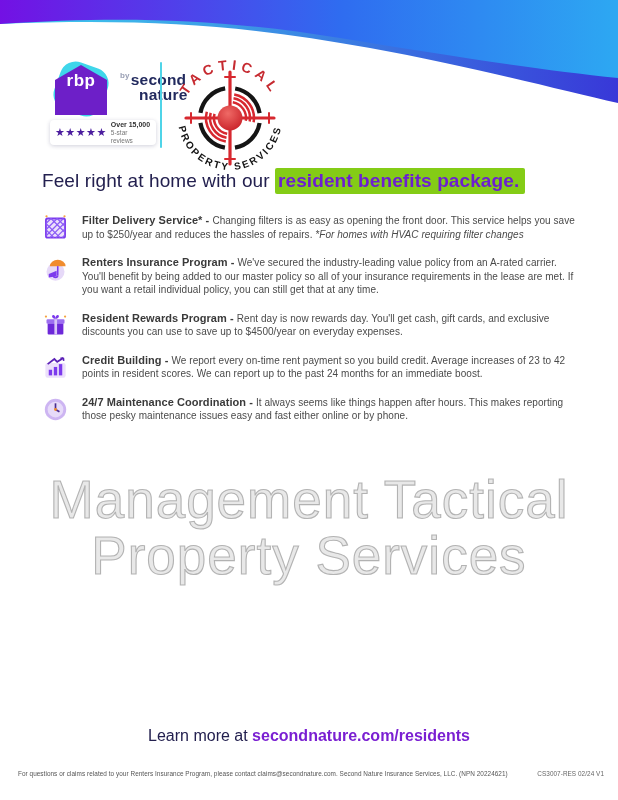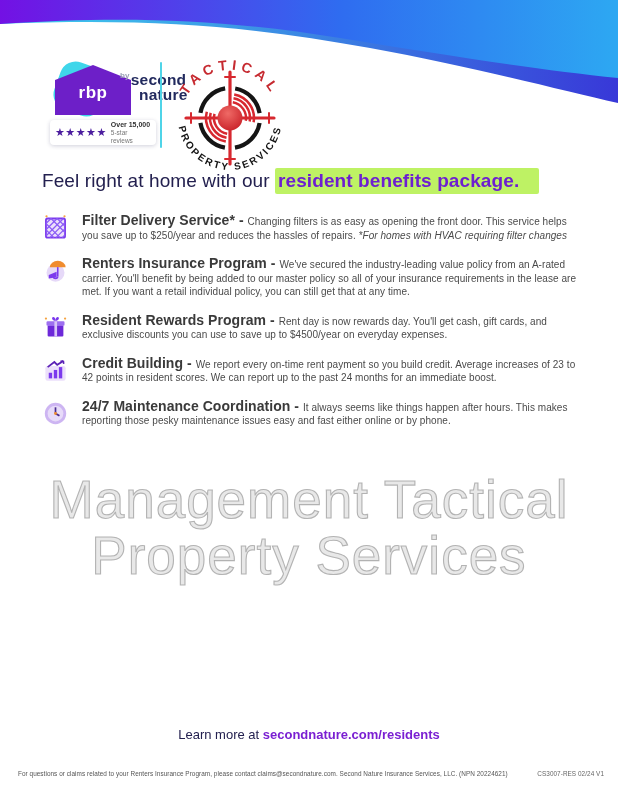--- a/index.html
+++ b/index.html
@@ -7,50 +7,50 @@
     width:618px;height:800px;position:relative;overflow:hidden;
     background:#ffffff;font-family:"Liberation Sans",sans-serif;
     -webkit-font-smoothing:antialiased;
   }
   
   .header-wave{position:absolute;top:0;left:0;width:618px;height:160px;}
   
   .logo-cluster{position:absolute;top:52px;left:48px;width:300px;height:140px;}
   .rbp-logo{position:absolute;left:4px;top:8px;width:64px;height:62px;}
   .rbp-blob{position:absolute;left:4px;top:4px;width:50px;height:50px;background:#3fd6ea;border-radius:16px;transform:rotate(20deg);}
-  .rbp-house{position:absolute;left:3px;top:5px;width:76px;height:50px;background:#6d1fc8;
+  .rbp-house{position:absolute;left:3px;top:5px;width:52px;height:50px;background:#6d1fc8;
     clip-path:polygon(50% 0,100% 30%,100% 100%,0 100%,0 30%);
-    display:flex;align-items:center;justify-content:center;}
+    display:flex;justify-content:center;}
   .rbp-text{color:#fff;font-weight:bold;font-size:17px;letter-spacing:.5px;margin-top:6px;}
   .brand-text{position:absolute;left:72px;top:16px;line-height:15px;color:#222a5e;font-weight:bold;font-size:15.5px;letter-spacing:.2px;}
   .brand-by{font-size:8px;color:#9aa0b5;font-weight:bold;vertical-align:7px;margin-right:1px;}
   .brand-line2{margin-left:19px;text-align:center;}
   .reviews-badge{position:absolute;left:2px;top:68px;width:106px;height:25px;background:#fff;border-radius:4px;
     box-shadow:0 1px 4px rgba(40,40,90,.22);display:flex;align-items:center;padding:0 5px;box-sizing:border-box;}
   .stars{color:#4b1d9e;font-size:11px;letter-spacing:.5px;margin-right:4px;white-space:nowrap;}
   .reviews-text{font-size:6.5px;line-height:8px;color:#777;}
   .reviews-text b{display:block;color:#333;font-size:7px;}
   .logo-divider{position:absolute;left:112px;top:10px;width:2px;height:86px;background:#4fd4e8;border-radius:1px;}
   .tactical-logo{position:absolute;left:122px;top:0px;}
   
   .title{position:absolute;top:170px;left:42px;width:540px;font-size:19px;color:#23204f;font-weight:500;letter-spacing:.1px;}
-  .title .hl{color:#6d1fd0;font-weight:bold;background:#bef264;padding:2px 20px 3px 3px;border-radius:2px;}
+  .title .hl{color:#6d1fd0;font-weight:bold;background:#84cc16;padding:2px 6px 3px 3px;border-radius:2px;}
   
   .benefits{position:absolute;top:214px;left:42px;width:538px;}
   .benefit{display:flex;align-items:flex-start;margin-bottom:15px;}
   .benefit .icon{width:27px;height:27px;flex:0 0 27px;margin-right:13px;margin-top:0;}
   .benefit .txt{font-size:10px;line-height:13.5px;color:#4a4a4a;letter-spacing:.05px;}
-  .benefit .txt b{color:#3a3a3a;font-size:14px;}
+  .benefit .txt b{color:#3a3a3a;font-size:11px;}
   .benefit .txt i{color:#4a4a4a;}
   
   .watermark{position:absolute;top:472px;left:0;right:0;text-align:center;z-index:5;pointer-events:none;
     font-size:53px;line-height:56px;font-weight:400;letter-spacing:1px;
     color:rgba(178,178,178,.30);-webkit-text-stroke:1.1px rgba(158,158,158,.75);}
   
-  .learn-more{position:absolute;top:727px;left:0;right:0;text-align:center;font-size:13px;color:#23204f;font-weight:500;}
+  .learn-more{position:absolute;top:727px;left:0;right:0;text-align:center;font-size:16px;color:#23204f;font-weight:500;}
   .learn-more a{color:#7a1fd2;font-weight:bold;text-decoration:none;}
   .fine-print{position:absolute;top:770px;left:18px;right:14px;display:flex;justify-content:space-between;
     font-size:6.4px;color:#555;letter-spacing:.05px;}
   .fine-print .code{margin-left:20px;white-space:nowrap;color:#666;}
 </style>
 </head>
 <body>
 
 <div class="header-wave">
   <svg width="618" height="160" viewBox="0 0 618 160">

